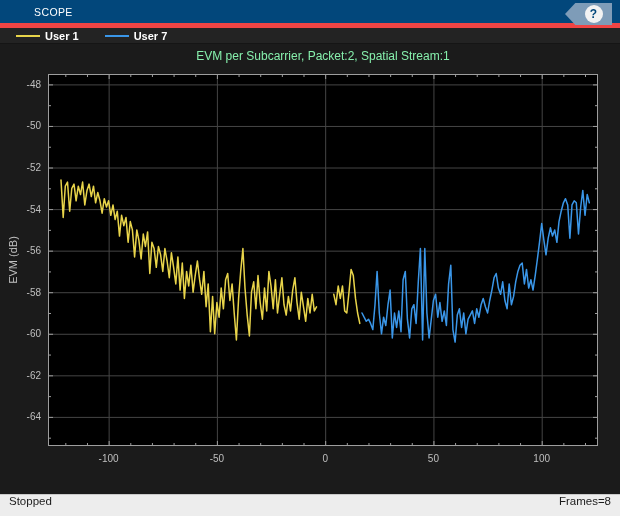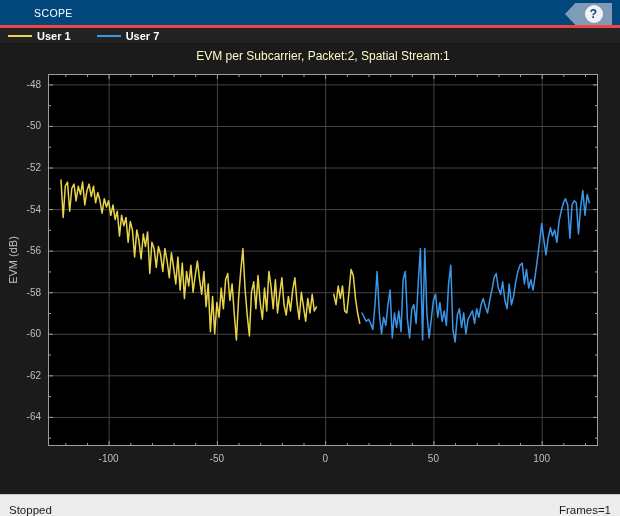--- a/index.html
+++ b/index.html
@@ -7,21 +7,21 @@
   .window{
     width:620px;height:516px;
     font-family:"Liberation Sans",sans-serif;
     display:flex;flex-direction:column;
     background:#1b1b1b;overflow:hidden;position:relative;
   }
   
   .toolstrip{
     height:28px;flex:0 0 28px;background:#02477b;
     display:flex;align-items:center;position:relative;
-    border-bottom:3px solid #ef4444;
+    border-bottom:5px solid #ef4444;
   }
   .tab{
     color:#ffffff;font-size:10.5px;letter-spacing:.4px;
     padding:0 4px;margin-left:30px;height:28px;line-height:28px;
     cursor:default;white-space:nowrap;
   }
   .tab.second{margin-left:34px;}
   .help-btn{
     position:absolute;right:8px;top:3px;width:47px;height:22px;
     background:#7e9cb8;
@@ -30,50 +30,50 @@
     padding-left:10px;cursor:default;
   }
   .help-circle{
     width:18px;height:18px;border-radius:50%;background:#f2f2f2;
     display:flex;align-items:center;justify-content:center;
     font-size:12px;font-weight:700;color:#02477b;
   }
   
   .legendbar{
     height:16px;flex:0 0 16px;background:#232323;
-    display:flex;align-items:center;padding-left:8px;
+    display:flex;align-items:center;padding-left:16px;
     border-bottom:1px solid #151515;
   }
   .legend-entry{display:flex;align-items:center;margin-right:26px;cursor:default;}
   .legend-swatch{width:24px;height:2px;margin-right:5px;background:#888;}
   .legend-label{color:#ffffff;font-size:11px;font-weight:700;line-height:14px;}
   
   .figure{
     height:450px;flex:0 0 450px;position:relative;background:#1b1b1b;
   }
   .chart-title{
     position:absolute;top:5px;left:48px;width:550px;
-    text-align:center;color:#fef9c3;font-size:12px;
+    text-align:center;color:#86efac;font-size:12px;
   }
   .xlabel{
     position:absolute;top:422px;left:48px;width:550px;
     text-align:center;color:#c0c0c0;font-size:11px;
   }
   .ylabel{
     position:absolute;left:-51px;top:209px;width:130px;height:14px;
     text-align:center;color:#c0c0c0;font-size:11px;
     transform:rotate(-90deg);
   }
   .chart-svg{position:absolute;left:0;top:0;}
   .ticklbl{fill:#bfbfbf;font-family:"Liberation Sans",sans-serif;font-size:10px;}
   
   .statusbar{
     height:22px;flex:0 0 22px;background:#ededed;
     border-top:1px solid #c9c9c9;
-    display:flex;align-items:flex-end;justify-content:space-between;
+    display:flex;align-items:flex-start;justify-content:space-between;
     padding:0 9px;color:#1c1c1c;font-size:11.5px;
   }
 </style>
 </head>
 <body>
 
 <div class="window">
 
   <div class="toolstrip">
     <div class="tab">SCOPE</div>
@@ -214,16 +214,16 @@
         <text x="41" y="168.58379888268152" text-anchor="end" class="ticklbl">-54</text>
         <text x="41" y="127.01955307262565" text-anchor="end" class="ticklbl">-52</text>
         <text x="41" y="85.45530726256982" text-anchor="end" class="ticklbl">-50</text>
         <text x="41" y="43.891061452513966" text-anchor="end" class="ticklbl">-48</text>
       </svg>
     <div class="ylabel">EVM (dB)</div>
   </div>
 
   <div class="statusbar">
     <span>Stopped</span>
-    <span>Frames=1</span>
+    <span>Frames=8</span>
   </div>
 
 </div>
 
 </body></html>

